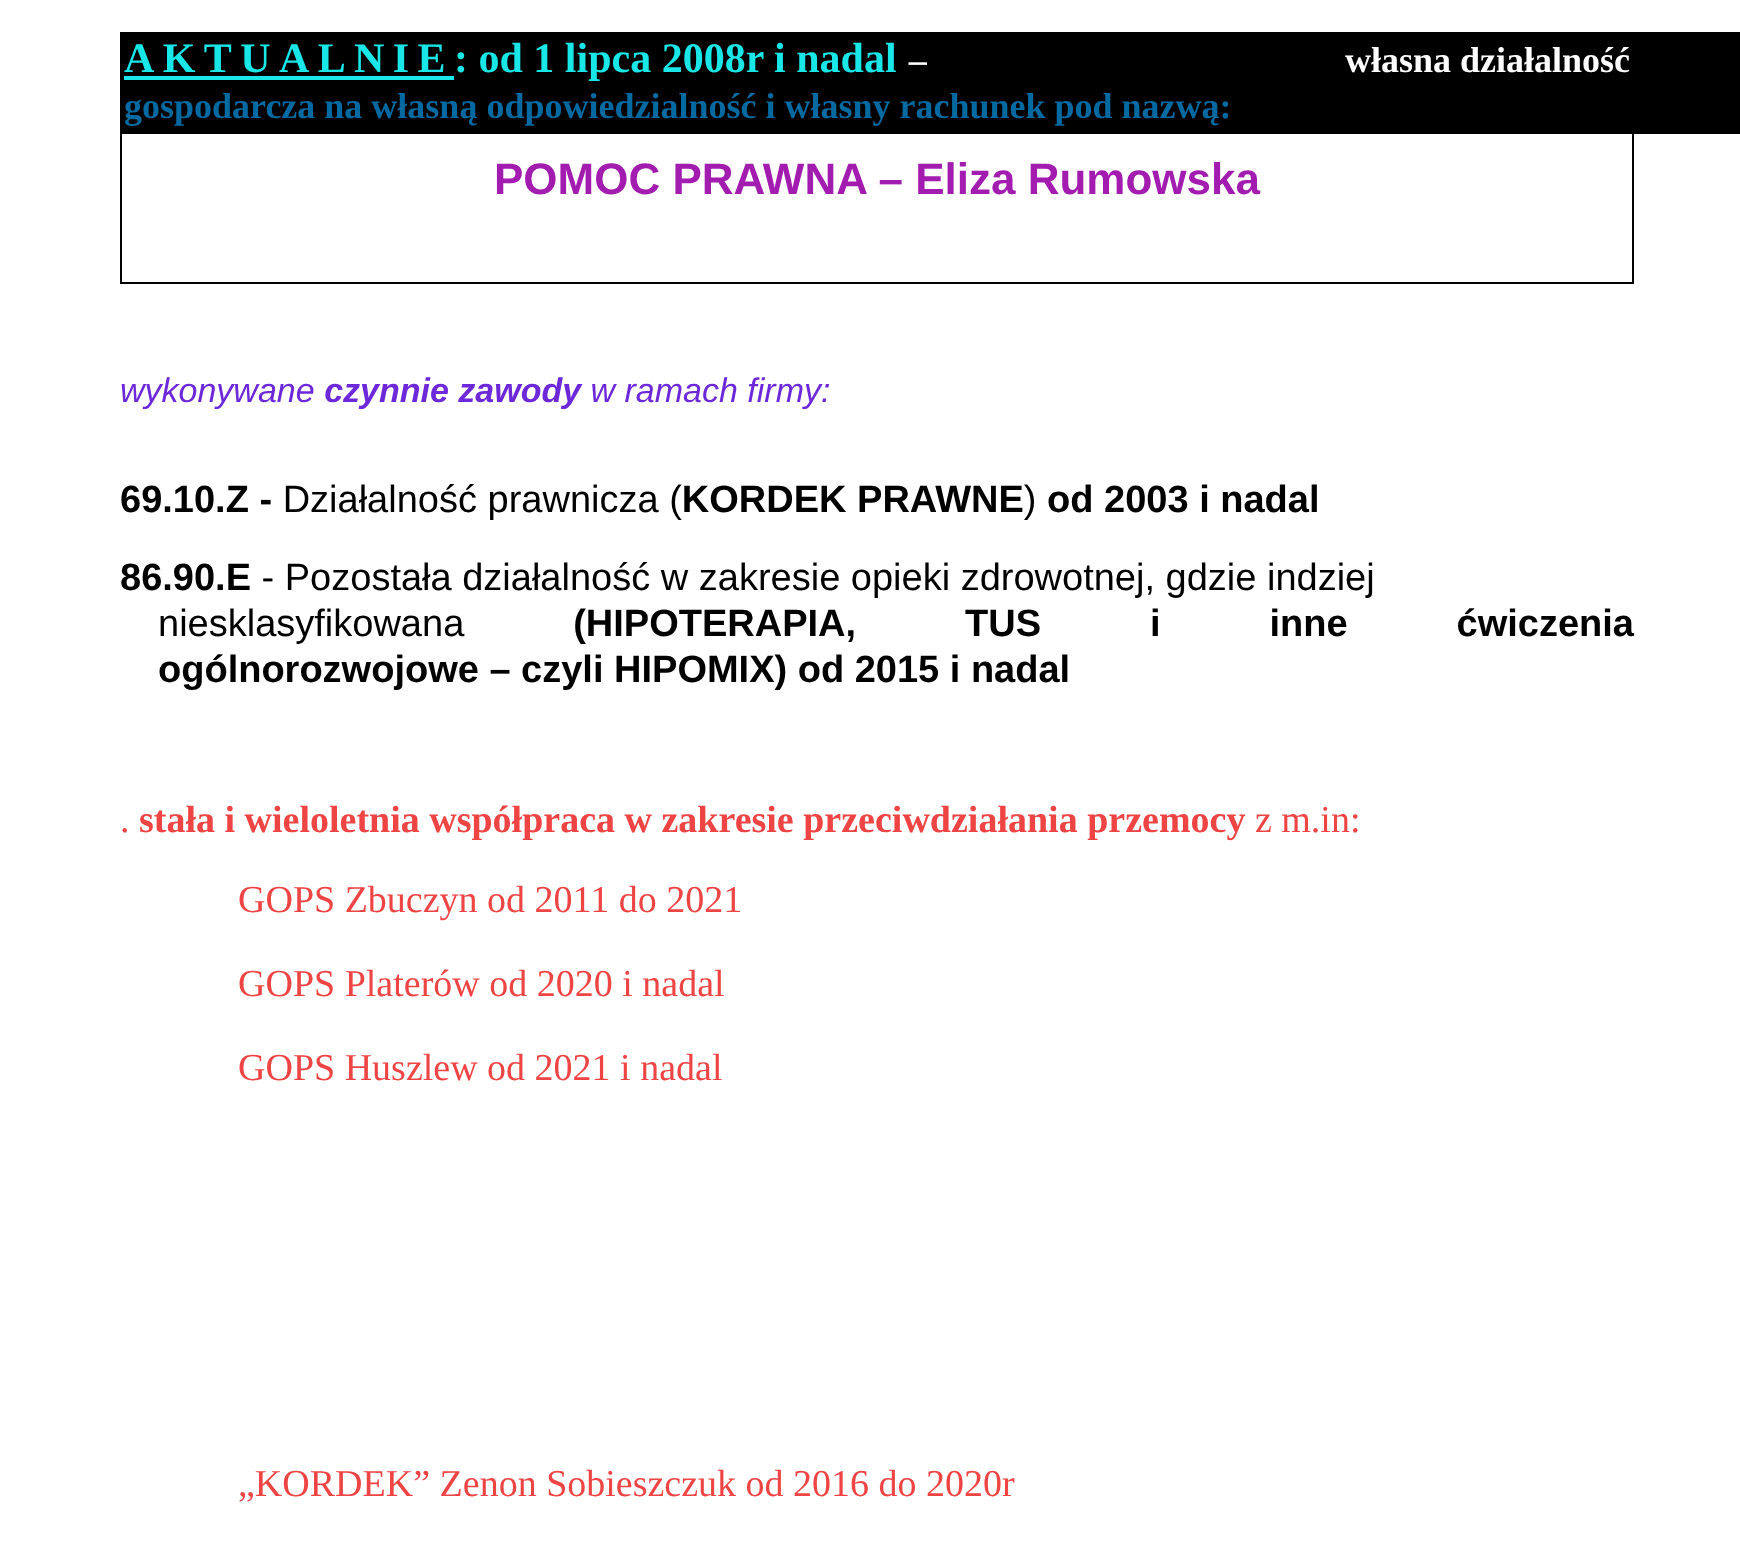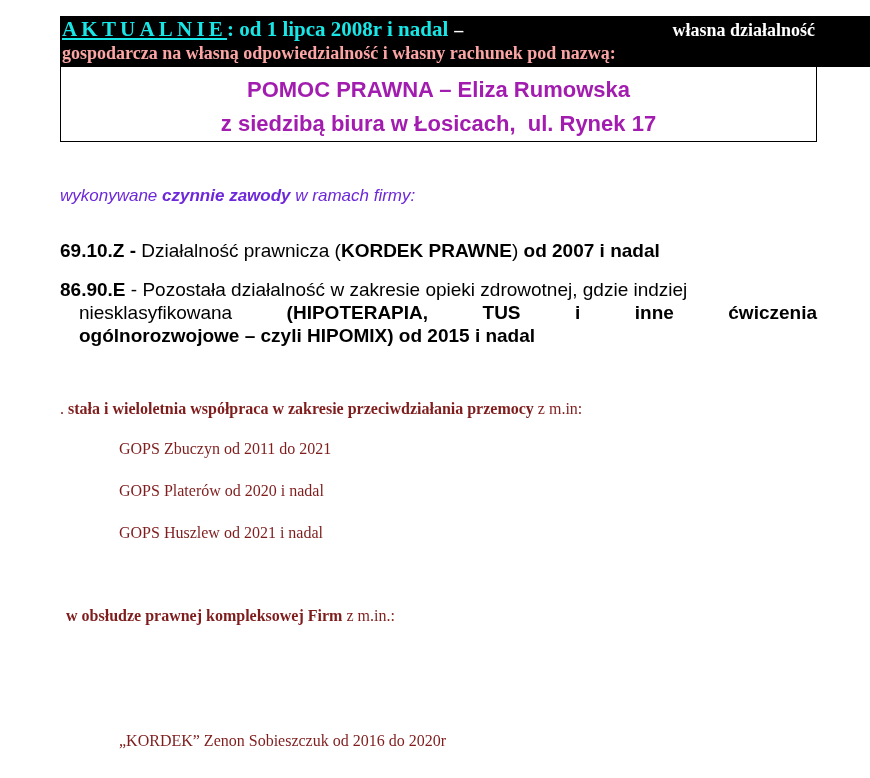--- a/index.html
+++ b/index.html
@@ -16,21 +16,21 @@
     .hb-line1 {
       position: absolute; left: 2px; top: 1px; width: 753px; height: 26px;
       display: flex; justify-content: space-between; align-items: baseline;
       font-size: 21px; white-space: nowrap;
     }
     .hb-line1 .cyan { color: #19e6e6; }
     .hb-line1 .aktualnie { letter-spacing: 4.2px; text-decoration: underline; text-underline-offset: 2px; }
     .hb-line1 .white { color: #ffffff; font-size: 18px; }
     .hb-line1 .dash { color: #ffffff; font-size: 18px; margin: 0 6px; }
     .hb-line2 {
-      position: absolute; left: 2px; top: 27px; color: #fca5a5; font-size: 18px; white-space: nowrap;
+      position: absolute; left: 2px; top: 27px; color: #0369a1; font-size: 18px; white-space: nowrap;
     }
 
     .firm-box {
       position: absolute; left: 60px; top: 67px; width: 755px; height: 74px;
       border: 1px solid #000000; border-top: none;
       font-family: "Liberation Sans", sans-serif; font-weight: bold;
       color: #a21caf; text-align: center;
     }
     .firm-line { position: absolute; left: 0; width: 100%; font-size: 22px; }
     .firm-line.l1 { top: 10px; }
@@ -42,21 +42,21 @@
     }
 
     .act { position: absolute; left: 60px; font-family: "Liberation Sans", sans-serif; font-size: 19px; color: #000; }
     .act b { font-weight: bold; }
     .act1 { top: 240px; }
     .act2 { top: 278px; width: 757px; line-height: 23px; }
     .act2 .l { display: flex; justify-content: space-between; white-space: nowrap; text-align: right; }
     .act2 .ind { padding-left: 19px; }
 
     .sec {
-      position: absolute; font-family: "Liberation Serif", serif; font-size: 16px; color: #7f1d1d;
+      position: absolute; font-family: "Liberation Serif", serif; font-size: 19px; color: #ef4444;
     }
     .sec-title { left: 60px; }
     .sec1-title { top: 400px; }
     .sec2-title { top: 607px; left: 66px; }
     .item { left: 119px; }
   </style>
 </head>
 <body>
 
 <div class="page">
@@ -66,29 +66,28 @@
       <span>
         <span class="cyan aktualnie">AKTUALNIE</span><span class="cyan">: od 1 lipca 2008r i nadal</span><span class="dash">–</span>
       </span>
       <span class="white">własna działalność</span>
     </div>
     <div class="hb-line2">gospodarcza na własną odpowiedzialność i własny rachunek pod nazwą:</div>
   </div>
 
   <div class="firm-box">
     <div class="firm-line l1">POMOC PRAWNA – Eliza Rumowska</div>
-    <div class="firm-line l2" style="white-space:pre;">z siedzibą biura w Łosicach,  ul. Rynek 17</div>
   </div>
 
   <div class="intro">
     <span>wykonywane </span><b>czynnie zawody</b><span> w ramach firmy:</span>
   </div>
 
   <div class="act act1">
-    <b>69.10.Z -</b><span> Działalność prawnicza (</span><b>KORDEK PRAWNE</b><span style="white-space:pre;">) </span><b>od 2007 i nadal</b>
+    <b>69.10.Z -</b><span> Działalność prawnicza (</span><b>KORDEK PRAWNE</b><span style="white-space:pre;">) </span><b>od 2003 i nadal</b>
   </div>
 
   <div class="act act2">
     <div class="l">
       <span><b>86.90.E</b> <span>- Pozostała działalność w zakresie opieki zdrowotnej, gdzie indziej</span></span>
     </div>
     <div class="l ind">
       <span>niesklasyfikowana</span>
       <b>(HIPOTERAPIA,</b>
       <b>TUS</b>
@@ -101,18 +100,15 @@
     </div>
   </div>
 
   <div class="sec sec-title sec1-title">
     <span style="white-space:pre;">. </span><b>stała i wieloletnia współpraca w zakresie przeciwdziałania przemocy</b><span> z m.in:</span>
   </div>
   <div class="sec item" style="top:440px;">GOPS Zbuczyn od 2011 do 2021</div>
   <div class="sec item" style="top:482px;">GOPS Platerów od 2020 i nadal</div>
   <div class="sec item" style="top:524px;">GOPS Huszlew od 2021 i nadal</div>
 
-  <div class="sec sec-title sec2-title">
-    <b>w obsłudze prawnej kompleksowej Firm</b><span> z m.in.:</span>
-  </div>
   <div class="sec item" style="top:732px;">„KORDEK” Zenon Sobieszczuk od 2016 do 2020r</div>
 
 </div>
 
 </body></html>

